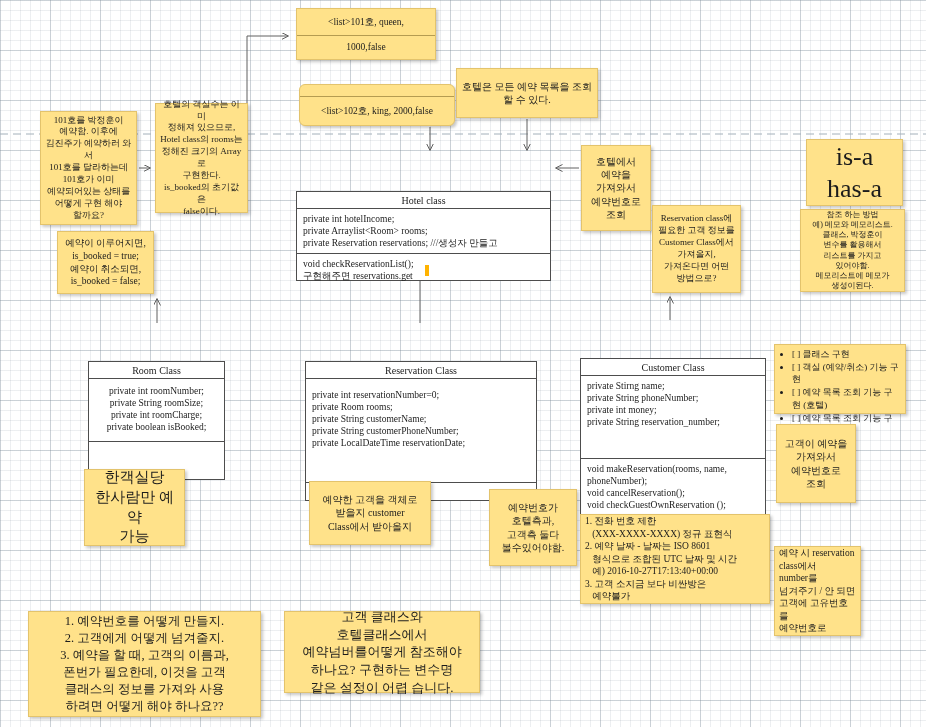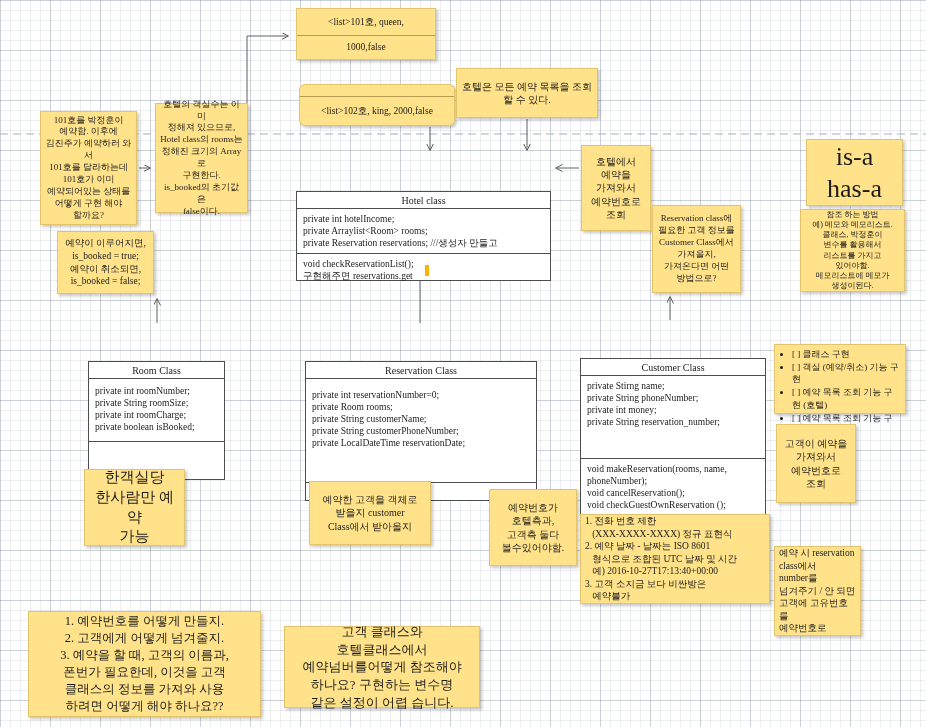--- a/index.html
+++ b/index.html
@@ -167,21 +167,21 @@
 클래스, 박정훈이
 변수를 활용해서
 리스트를 가지고
 있어야함.
 메모리스트에 메모가
 생성이된다.</div>
   </div>
 
   <div class="uml" style="left:88px;top:325px;width:137px;height:119px;">
     <div class="uml-title">Room Class</div>
-    <div class="uml-sec" style="flex:0 0 62px;padding-top:6px;">private int roomNumber;
+    <div class="uml-sec" style="flex:0 0 62px;padding-top:6px;text-align:center;">private int roomNumber;
 private String roomSize;
 private int roomCharge;
 private boolean isBooked;</div>
     <div class="uml-sec bordered grow"></div>
   </div>
 
   <div class="uml" style="left:305px;top:325px;width:232px;height:140px;">
     <div class="uml-title">Reservation Class</div>
     <div class="uml-sec grow" style="padding-top:10px;">private int reservationNumber=0;
 private Room rooms;
@@ -259,21 +259,21 @@
 
   <div class="note" style="left:28px;top:611px;width:233px;height:106px;font-size:12.5px;line-height:1.36;">
     <div class="note-text">1. 예약번호를 어떻게 만들지.
 2. 고객에게 어떻게 넘겨줄지.
 3. 예약을 할 때, 고객의 이름과,
 폰번가 필요한데, 이것을 고객
 클래스의 정보를 가져와 사용
 하려면 어떻게 해야 하나요??</div>
   </div>
 
-  <div class="note" style="left:284px;top:626px;width:196px;height:82px;font-size:13px;line-height:1.36;">
+  <div class="note" style="left:284px;top:611px;width:196px;height:82px;font-size:13px;line-height:1.36;">
     <div class="note-text">고객 클래스와
 호텔클래스에서
 예약넘버를어떻게 참조해야
 하나요? 구현하는 변수명
 같은 설정이 어렵 습니다.</div>
   </div>
 
 </div>
 
 </body></html>

